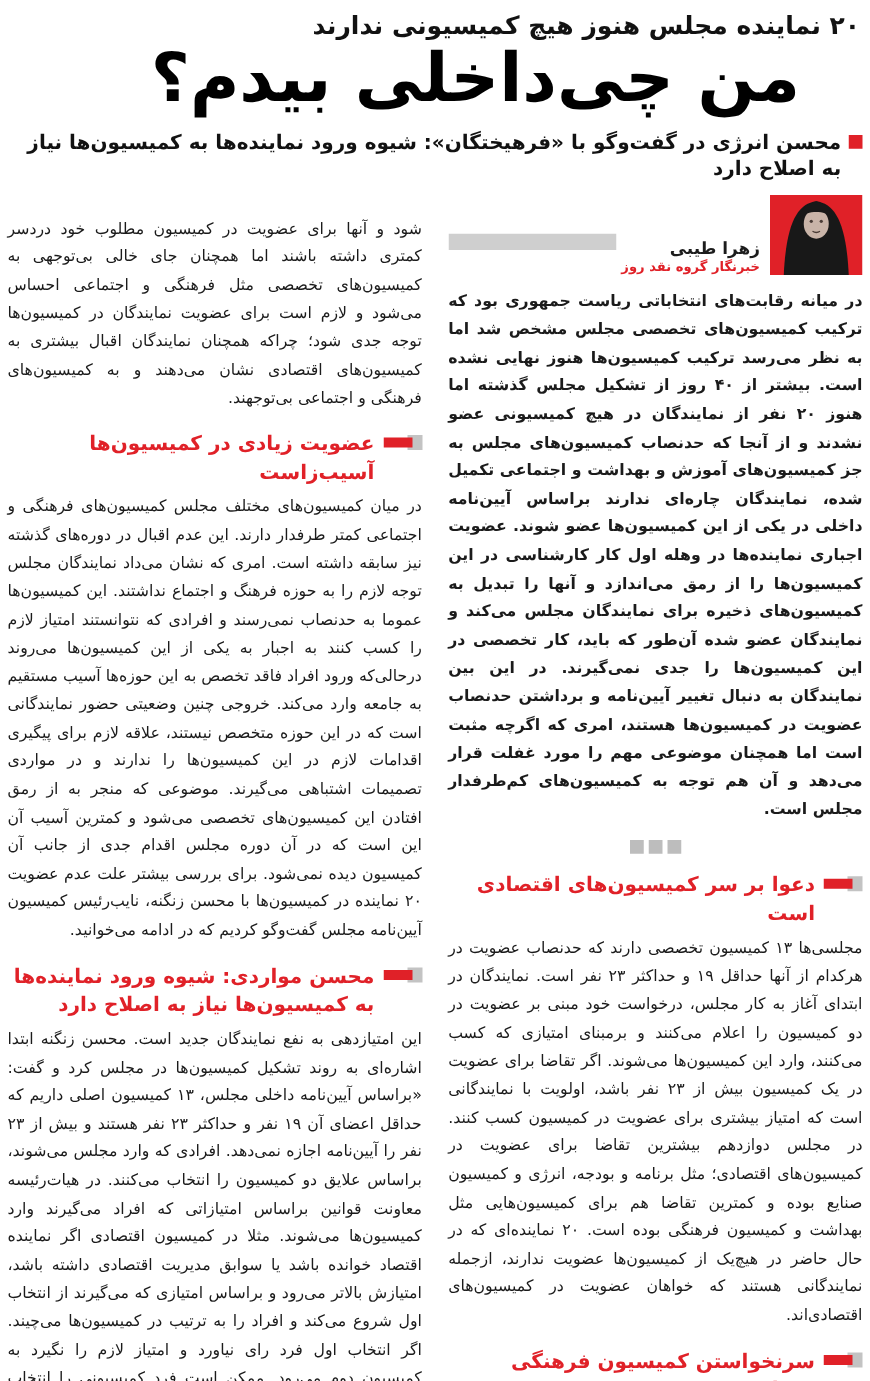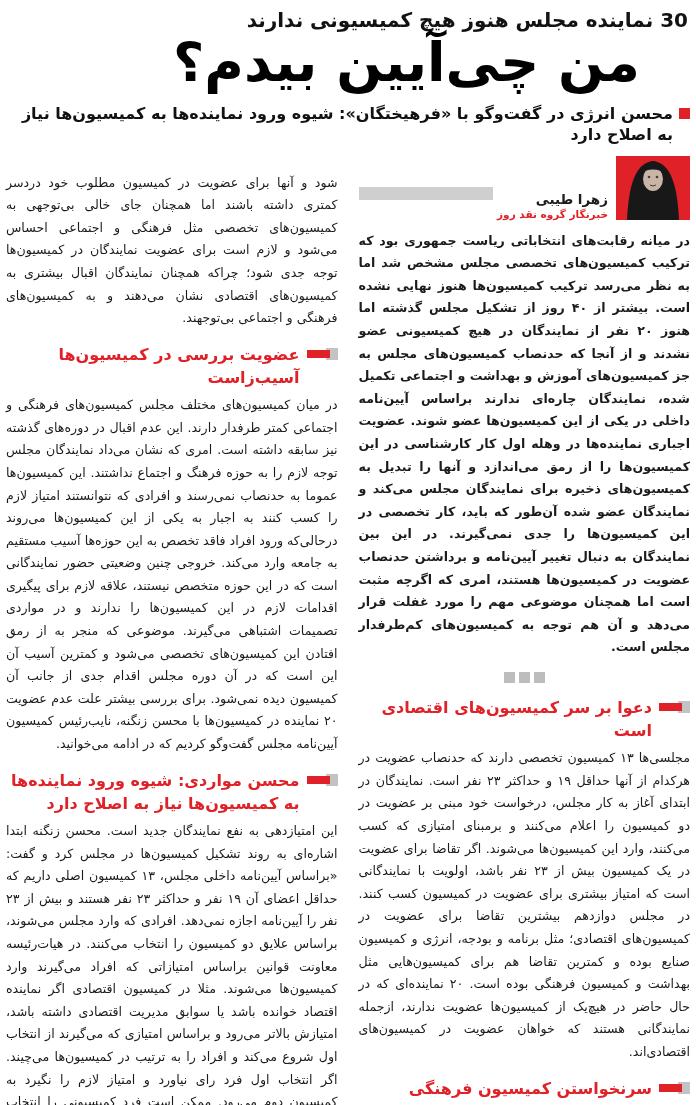--- a/index.html
+++ b/index.html
@@ -58,22 +58,22 @@
 
   
   .divider { display:flex; justify-content:center; gap:4px; margin:13px 0 11px 0; }
   .divider span { width:11px; height:11px; background:#bdbdbd; display:block; }
 </style>
 </head>
 <body>
 
 <div class="page">
 
-  <div class="overline">30 نماینده مجلس هنوز هیچ کمیسیونی ندارند</div>
-  <h1 class="headline">من چی‌آیین بیدم؟</h1>
+  <div class="overline">۲۰ نماینده مجلس هنوز هیچ کمیسیونی ندارند</div>
+  <h1 class="headline">من چی‌داخلی بیدم؟</h1>
   <div class="subtitle">
     <span class="subtitle-square"></span>
     <span>محسن انرژی در گفت‌وگو با «فرهیختگان»: شیوه ورود نماینده‌ها به کمیسیون‌ها نیاز به اصلاح دارد</span>
   </div>
 
   <div class="cols">
 
     <div class="col">
 
       <div class="author">
@@ -122,21 +122,21 @@
 
     <div class="col">
 
       <p style="margin-top:18px;">شود و آنها برای عضویت در کمیسیون مطلوب خود دردسر کمتری داشته باشند اما همچنان جای خالی بی‌توجهی به کمیسیون‌های تخصصی مثل فرهنگی و اجتماعی احساس می‌شود و لازم است برای عضویت نمایندگان در کمیسیون‌ها توجه جدی شود؛ چراکه همچنان نمایندگان اقبال بیشتری به کمیسیون‌های اقتصادی نشان می‌دهند و به کمیسیون‌های فرهنگی و اجتماعی بی‌توجهند.</p>
 
       <div class="sec-heading">
         <span class="sec-marker">
             <span class="m-gray"></span>
             <span class="m-red"></span>
           </span>
-        <span>عضویت بررسی در کمیسیون‌ها آسیب‌زاست</span>
+        <span>عضویت زیادی در کمیسیون‌ها آسیب‌زاست</span>
       </div>
       <p>در میان کمیسیون‌های مختلف مجلس کمیسیون‌های فرهنگی و اجتماعی کمتر طرفدار دارند. این عدم اقبال در دوره‌های گذشته نیز سابقه داشته است. امری که نشان می‌داد نمایندگان مجلس توجه لازم را به حوزه فرهنگ و اجتماع نداشتند. این کمیسیون‌ها عموما به حدنصاب نمی‌رسند و افرادی که نتوانستند امتیاز لازم را کسب کنند به اجبار به یکی از این کمیسیون‌ها می‌روند درحالی‌که ورود افراد فاقد تخصص به این حوزه‌ها آسیب مستقیم به جامعه وارد می‌کند. خروجی چنین وضعیتی حضور نمایندگانی است که در این حوزه متخصص نیستند، علاقه لازم برای پیگیری اقدامات لازم در این کمیسیون‌ها را ندارند و در مواردی تصمیمات اشتباهی می‌گیرند. موضوعی که منجر به از رمق افتادن این کمیسیون‌های تخصصی می‌شود و کمترین آسیب آن این است که در آن دوره مجلس اقدام جدی از جانب آن کمیسیون دیده نمی‌شود. برای بررسی بیشتر علت عدم عضویت ۲۰ نماینده در کمیسیون‌ها با محسن زنگنه، نایب‌رئیس کمیسیون آیین‌نامه مجلس گفت‌وگو کردیم که در ادامه می‌خوانید.</p>
 
       <div class="sec-heading">
         <span class="sec-marker">
             <span class="m-gray"></span>
             <span class="m-red"></span>
           </span>
         <span>محسن مواردی: شیوه ورود نماینده‌ها به کمیسیون‌ها نیاز به اصلاح دارد</span>
       </div>

